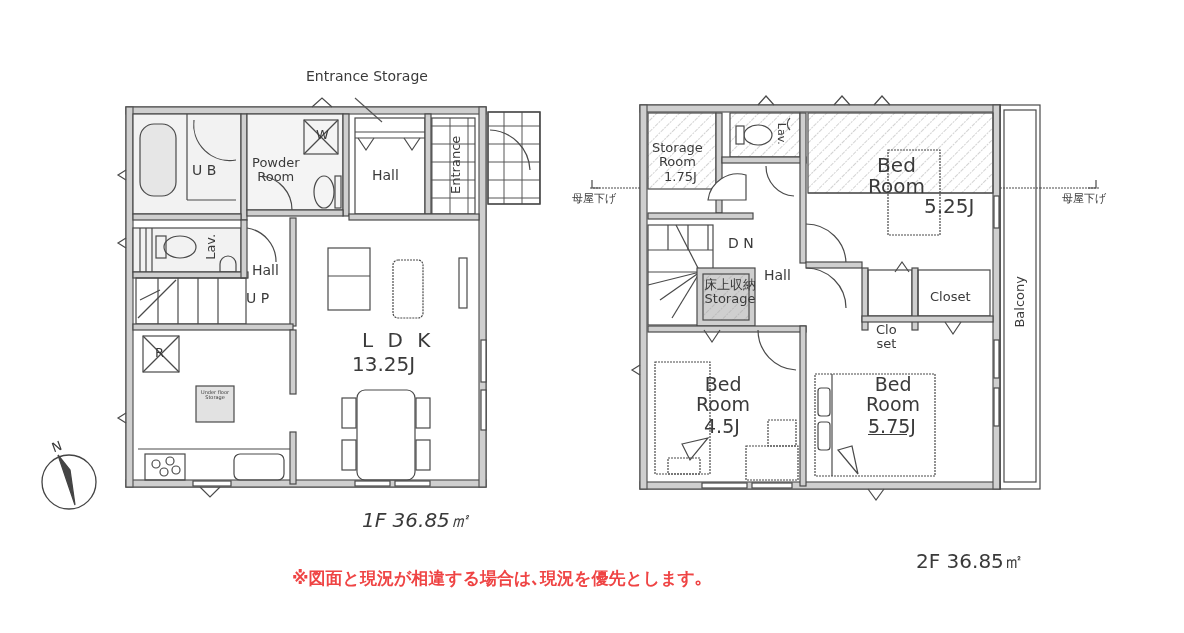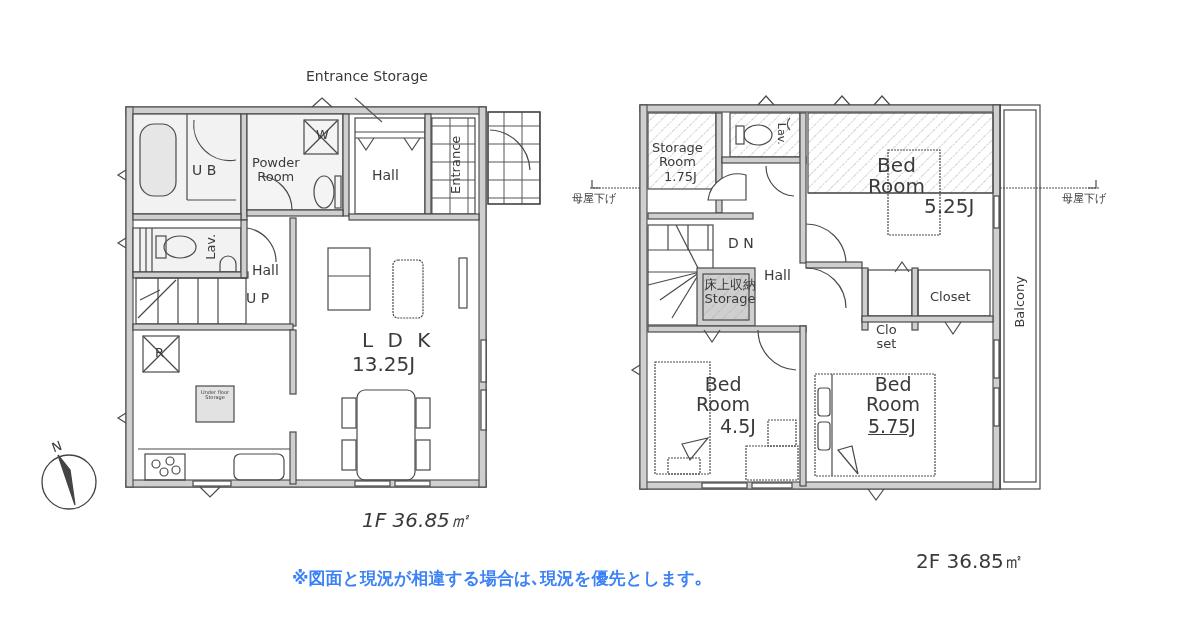--- a/index.html
+++ b/index.html
@@ -245,23 +245,23 @@
 <div class="lbl md" style="left:728px;top:236px;">D N</div>
 <div class="lbl md" style="left:764px;top:268px;">Hall</div>
 <div class="lbl" style="left:688px;top:278px;font-size:13px;white-space:pre;padding-left:16px;">床上収納
 Storage</div>
 <div class="lbl sm" style="left:876px;top:282px;white-space:pre;margin-top:41px;">Clo
 set</div>
 <div class="lbl sm" style="left:930px;top:290px;">Closet</div>
 <div class="lbl sm vert" style="left:990px;top:295px;width:60px;">Balcony</div>
 <div class="lbl lg" style="left:696px;top:375px;white-space:pre;">Bed
 Room</div>
-<div class="lbl lg" style="left:704px;top:417px;margin-left:16px;">4.5J</div>
+<div class="lbl lg" style="left:704px;top:417px;">4.5J</div>
 <div class="lbl lg" style="left:866px;top:375px;white-space:pre;">Bed
 Room</div>
 <div class="lbl lg" style="left:868px;top:417px;text-decoration:underline;">5.75J</div>
 <div class="lbl" style="left:572px;top:193px;font-size:11px;">母屋下げ</div>
 <div class="lbl" style="left:1062px;top:193px;font-size:11px;">母屋下げ</div>
 <div class="lbl xl" style="left:916px;top:510px;margin-top:41px;">2F 36.85㎡</div>
 
 <div class="lbl sm" style="left:52px;top:440px;transform:rotate(-20deg);">N</div>
 
-<div class="lbl" style="left:292px;top:570px;font-size:17px;font-weight:bold;color:#3b82f6;">※図面と現況が相違する場合は､現況を優先とします｡</div>
+<div class="lbl" style="left:292px;top:570px;font-size:17px;font-weight:bold;color:#ef4444;">※図面と現況が相違する場合は､現況を優先とします｡</div>
 
 </body></html>

